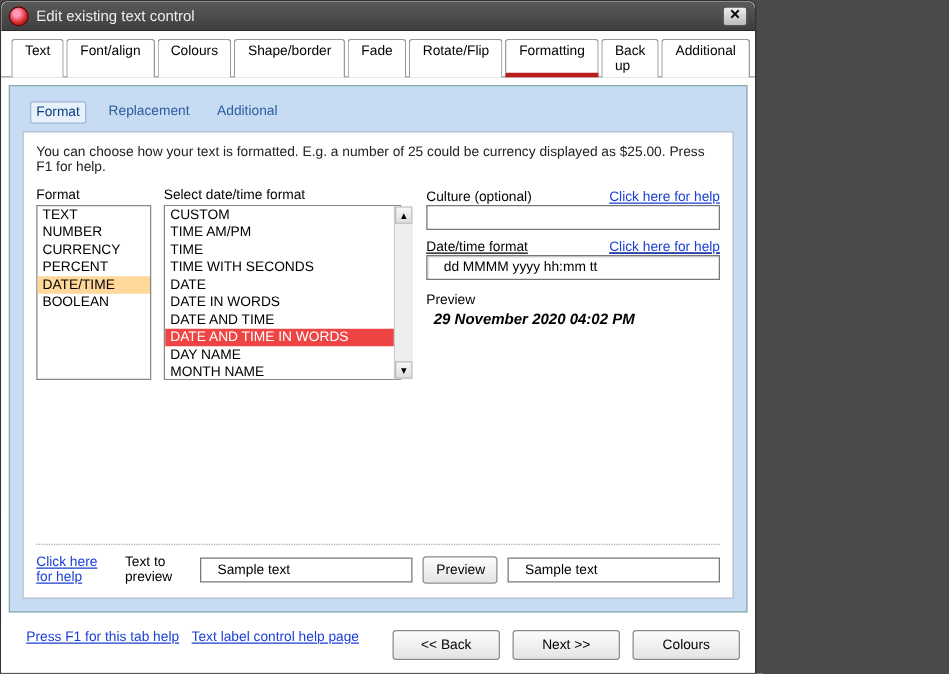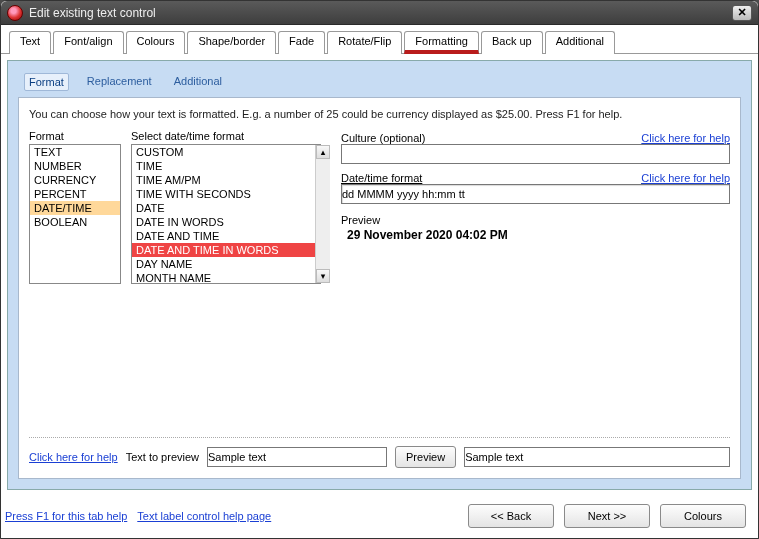--- a/index.html
+++ b/index.html
@@ -5,21 +5,21 @@
   * { box-sizing: border-box; margin: 0; padding: 0; }
   body {
     font-family: Tahoma, Arial, sans-serif;
     font-size: 11px;
     background: #4a4a4a;
     width: 759px;
     height: 539px;
     overflow: hidden;
   }
   .window {
-    width: 759px;
+    width: 605px;
     height: 539px;
     background: #fff;
     border: 1px solid #333;
     border-radius: 6px 6px 0 0;
     display: flex;
     flex-direction: column;
   }
   .titlebar {
     background: linear-gradient(#5a5a5a, #3e3e3e);
     height: 24px;
@@ -141,29 +141,29 @@
   .list-item.sel-blue { background: #ef4444; color: #fff; }
   .right-col { flex: 1; }
   .field-row { display: flex; justify-content: space-between; align-items: baseline; margin-top: 2px;}
   .help-link {
     color: #1a3fd4;
     text-decoration: underline;
     cursor: pointer;
   }
   input[type=text] {
     border: 1px solid #777;
-    padding: 2px 0;
+    padding: 2px 13px;
     font-family: inherit;
     font-size: 11px;
     background: #fff;
   }
   .culture-input, .dtf-input { width: 100%; box-sizing: border-box; height: 20px;}
   .dtf-input { box-shadow: inset 1px 1px 1px rgba(0,0,0,0.15); }
   .preview-label { margin-top: 10px; }
-  .preview-value { font-weight: bold; margin: 2px 0 0 6px; font-size: 12px; }
+  .preview-value { font-weight: bold; margin: 2px 0 0 6px; font-size: 12px; font-style: italic; }
   .bottom-row {
     margin-top: auto;
     border-top: 1px dotted #aaa;
     padding-top: 8px;
     display: flex;
     align-items: center;
     gap: 8px;
   }
   .bottom-row input[type=text] { height: 20px; }
   .btn {
@@ -174,22 +174,21 @@
     min-width: 60px;
     text-align: center;
     cursor: pointer;
     font-family: inherit;
     font-size: 11px;
     height: 22px;
   }
   .btn.wide { min-width: 86px; height: 24px; }
   .footer {
     display: flex;
-    align-items: center;
-    padding: 8px 12px 10px 4px;
+    padding: 8px 12px 10px 20px;
     gap: 10px;
     background:#fff;
   }
   .footer .spacer { flex: 1; }
   .scroll-handle {
     position: absolute;
     right: 1px; width: 15px; top: 1px; bottom: 1px;
     background: #eee;
     border-left: 1px solid #ccc;
   }
@@ -244,22 +243,22 @@
                 <div class="list-item sel-orange">DATE/TIME</div>
                 <div class="list-item">BOOLEAN</div>
               </div>
           </div>
 
           <div>
             <div class="col-label">Select date/time format</div>
             <div class="dt-wrap">
               <div class="dt-list" id="dt-list">
                   <div class="list-item">CUSTOM</div>
+                  <div class="list-item">TIME AM/PM</div>
                   <div class="list-item">TIME</div>
-                  <div class="list-item">TIME AM/PM</div>
                   <div class="list-item">TIME WITH SECONDS</div>
                   <div class="list-item">DATE</div>
                   <div class="list-item">DATE IN WORDS</div>
                   <div class="list-item">DATE AND TIME</div>
                   <div class="list-item sel-blue">DATE AND TIME IN WORDS</div>
                   <div class="list-item">DAY NAME</div>
                   <div class="list-item">MONTH NAME</div>
                 </div>
               <div class="scroll-handle">
                 <div class="scroll-up">▴</div>

